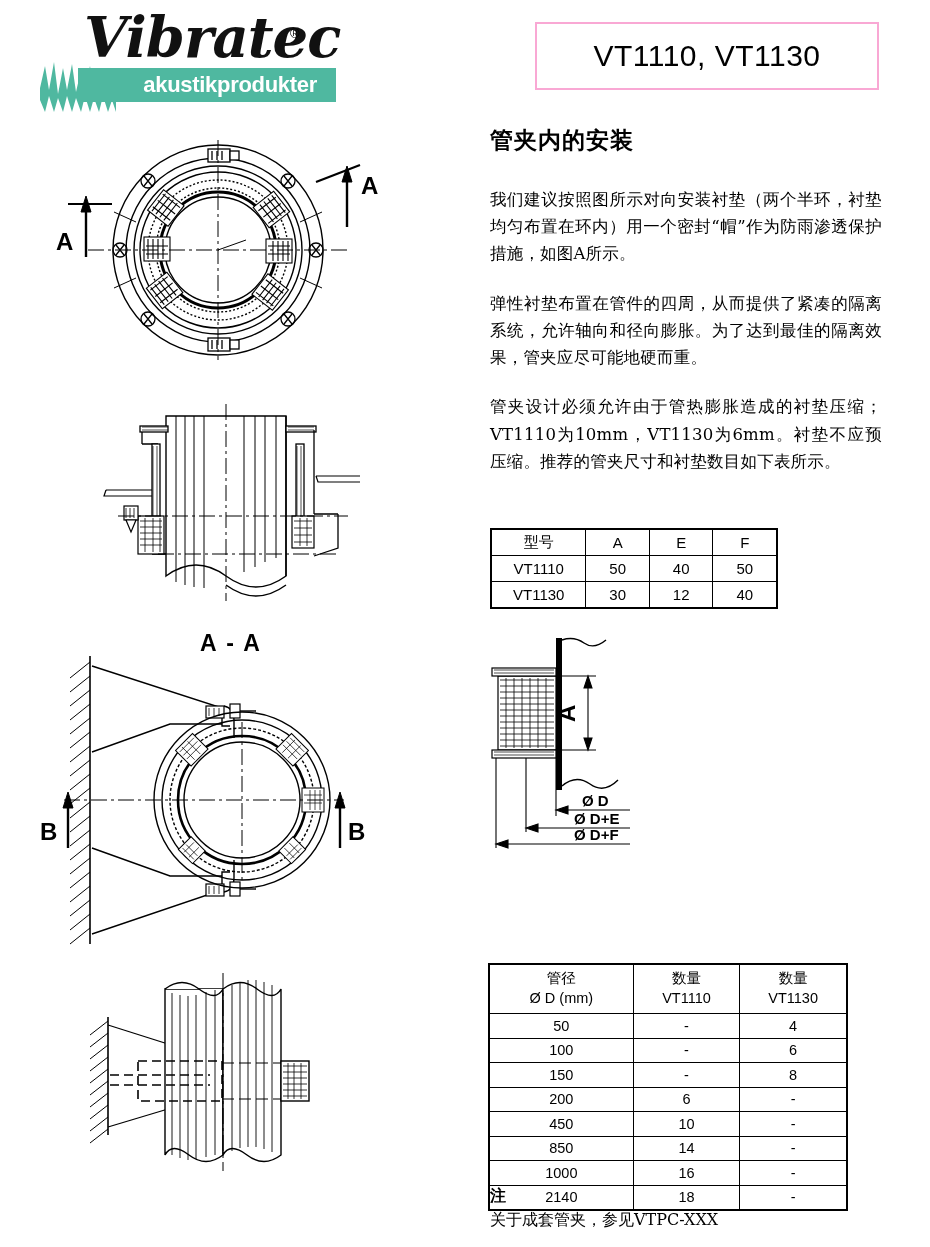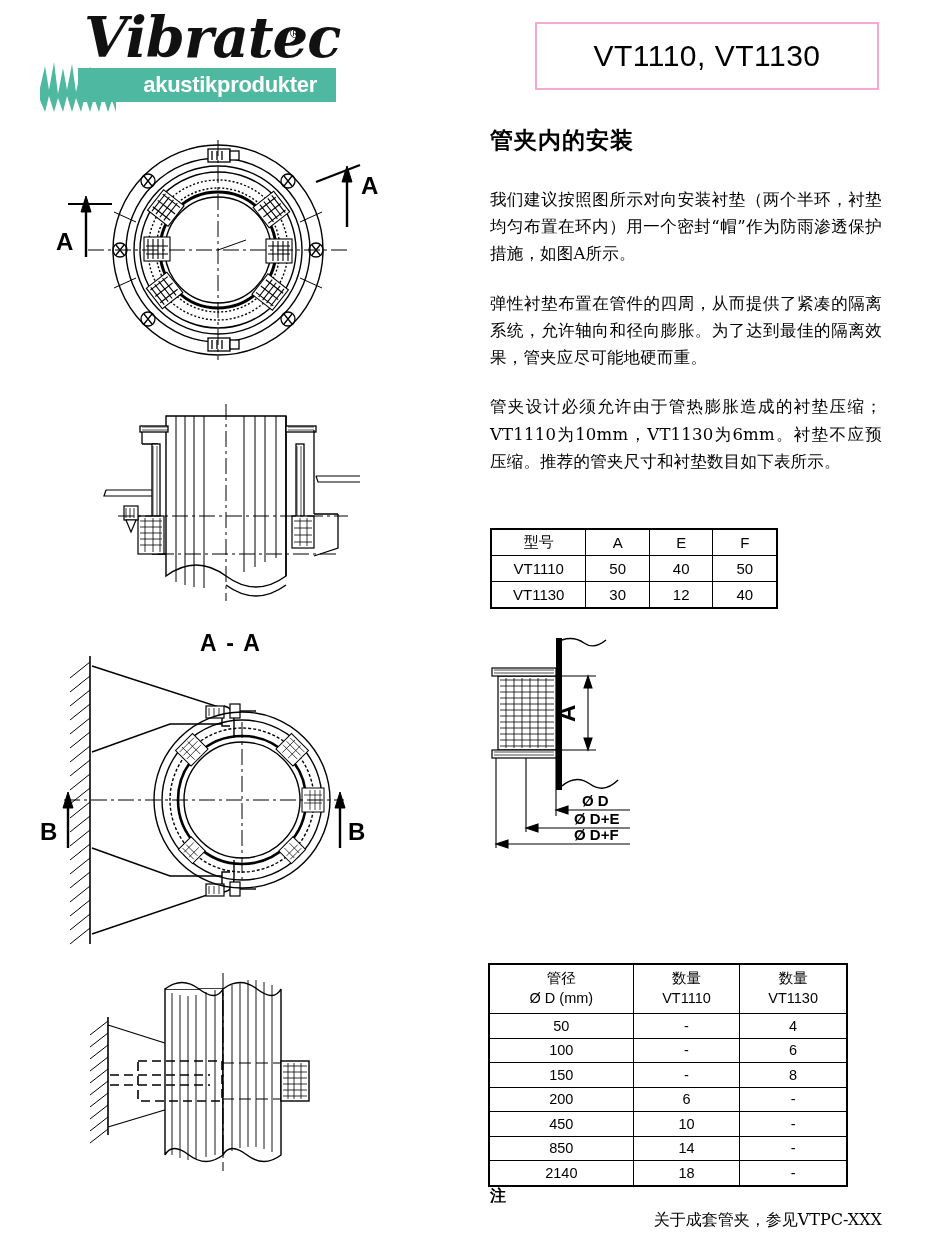--- a/index.html
+++ b/index.html
@@ -157,21 +157,21 @@
   
   #note-block {
     position: absolute;
     left: 490px;
     top: 1186px;
     width: 392px;
     font-family: "DejaVu Serif", "Liberation Serif", serif;
     font-size: 16px;
   }
   #note-title { font-weight: bold; margin-bottom: 2px; }
-  #note-body { line-height: 1.4; text-align: right; }
+  #note-body { line-height: 1.4; }
 
   
   .drawing {
     position: absolute;
   }
   #fig-front  { left: 48px;  top: 132px; }
   #fig-aa     { left: 48px;  top: 386px; }
   #fig-aa-label {
     position: absolute;
     left: 200px;
@@ -283,20 +283,25 @@
         <td>-</td>
       </tr>
     <tr>
         <td>450</td>
         <td>10</td>
         <td>-</td>
       </tr>
     <tr>
         <td>850</td>
         <td>14</td>
+        <td>-</td>
+      </tr>
+    <tr>
+        <td>1000</td>
+        <td>16</td>
         <td>-</td>
       </tr>
     <tr>
         <td>2140</td>
         <td>18</td>
         <td>-</td>
       </tr>
   </tbody>
 </table>
 

